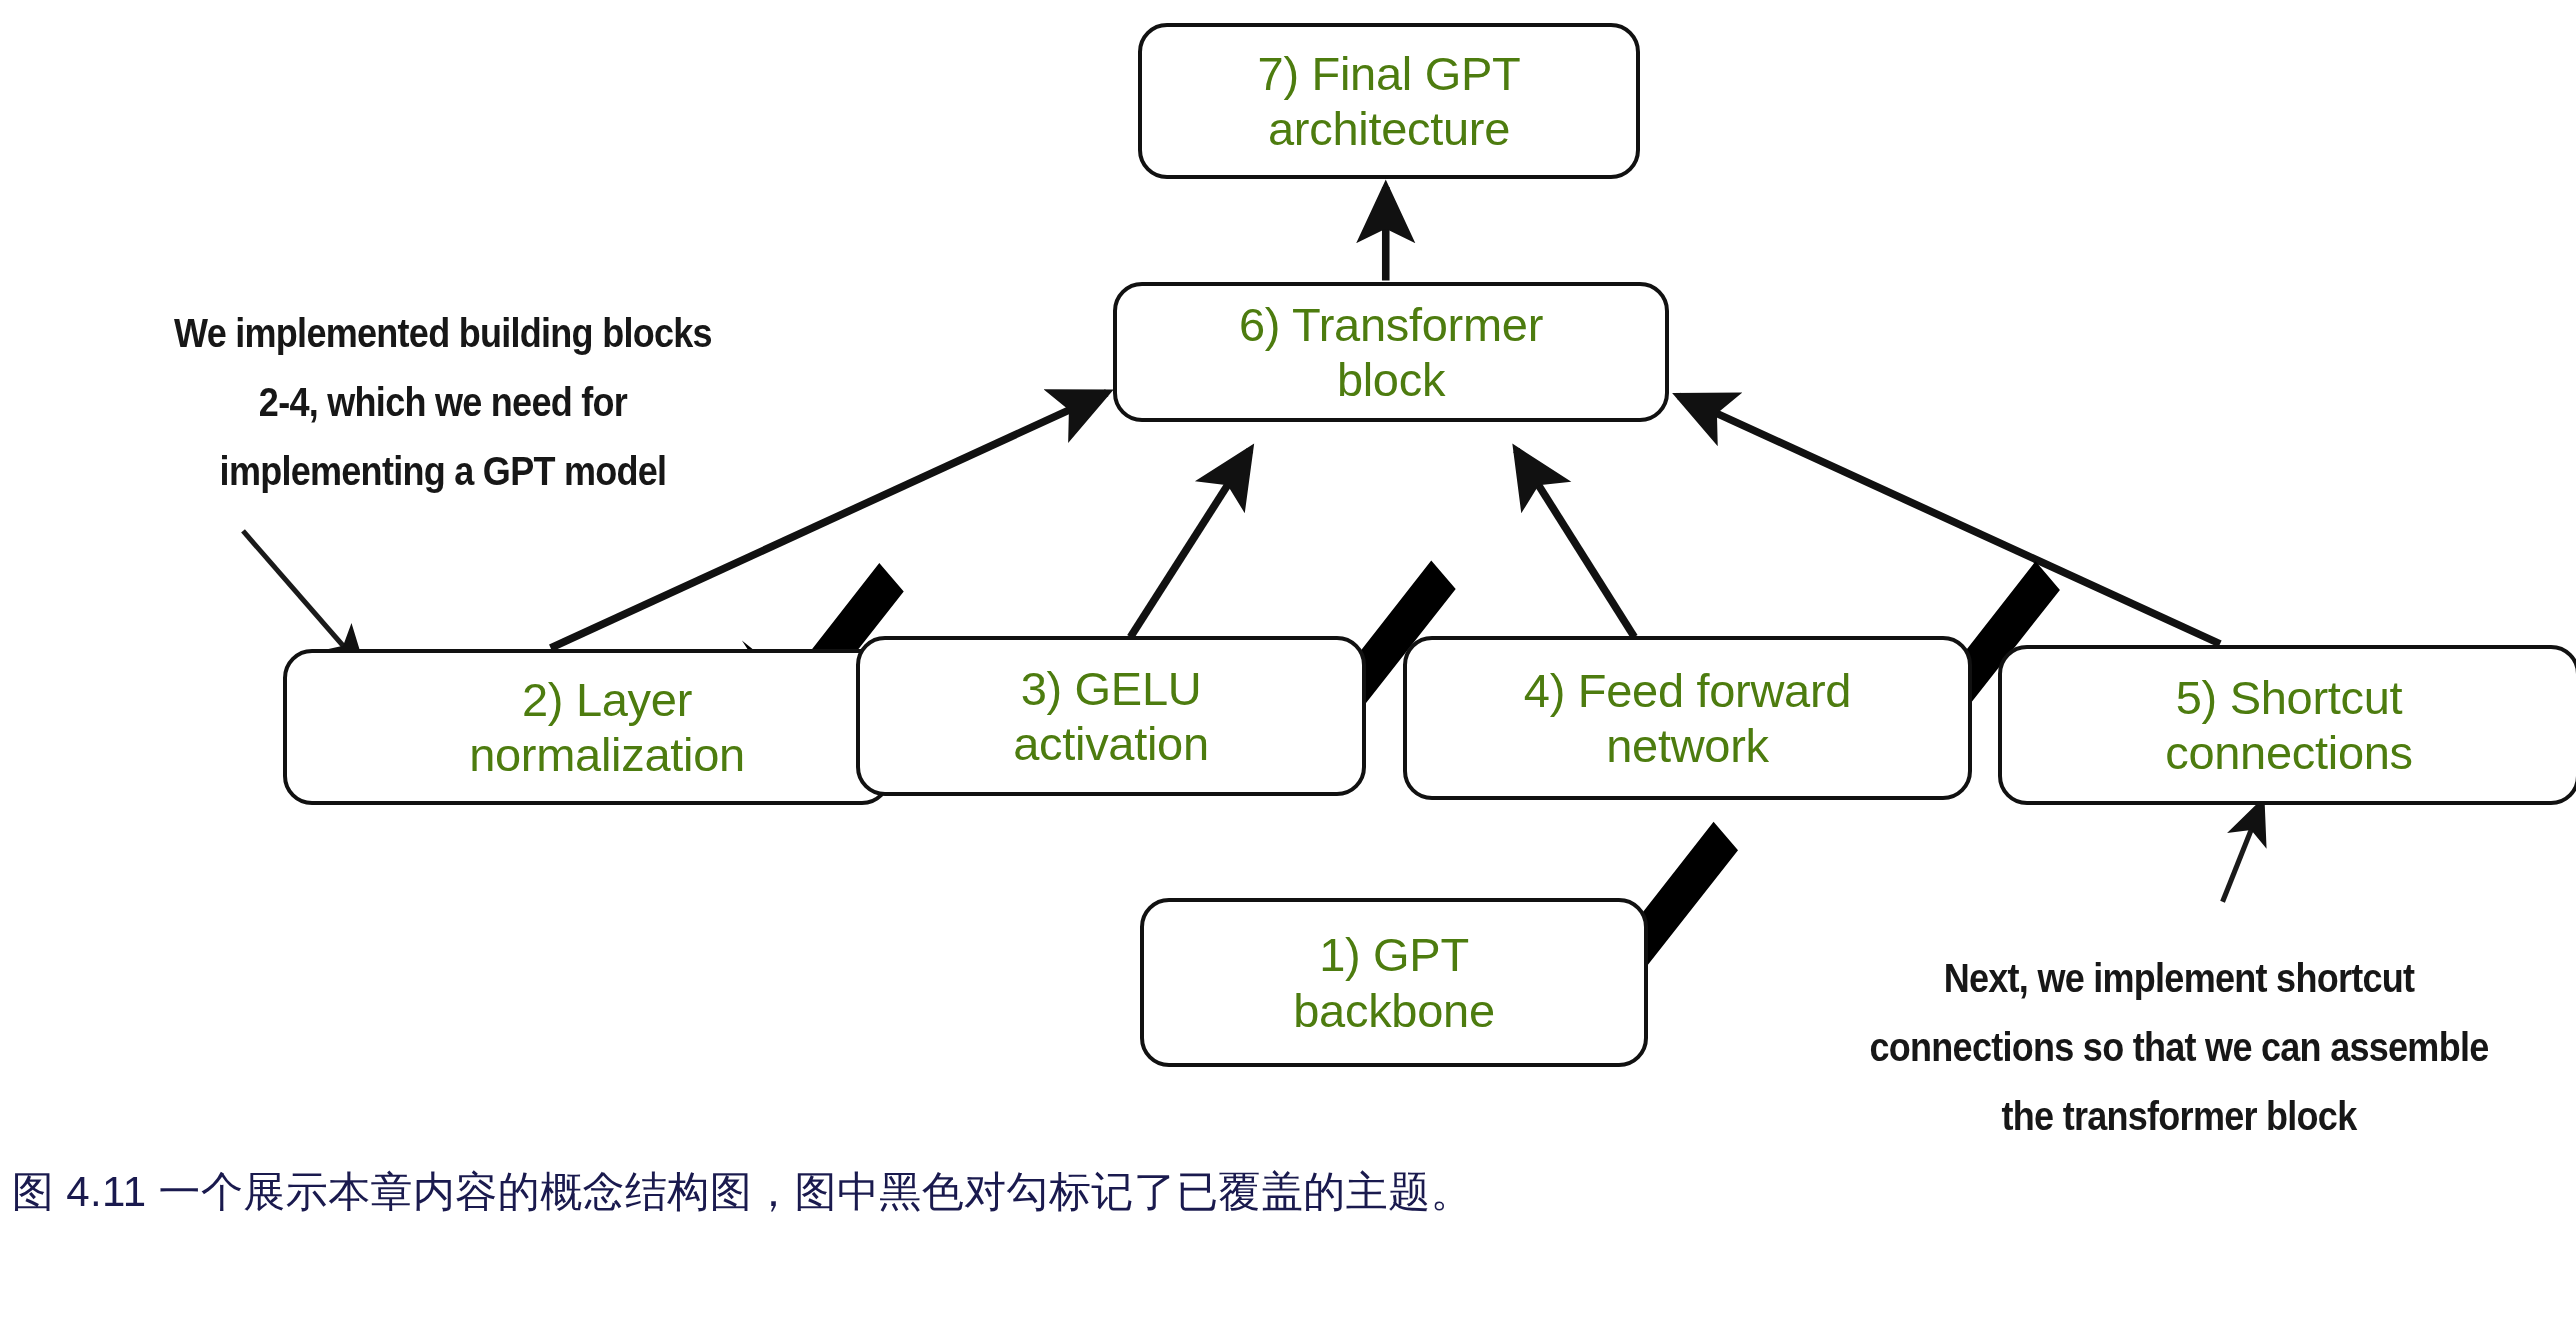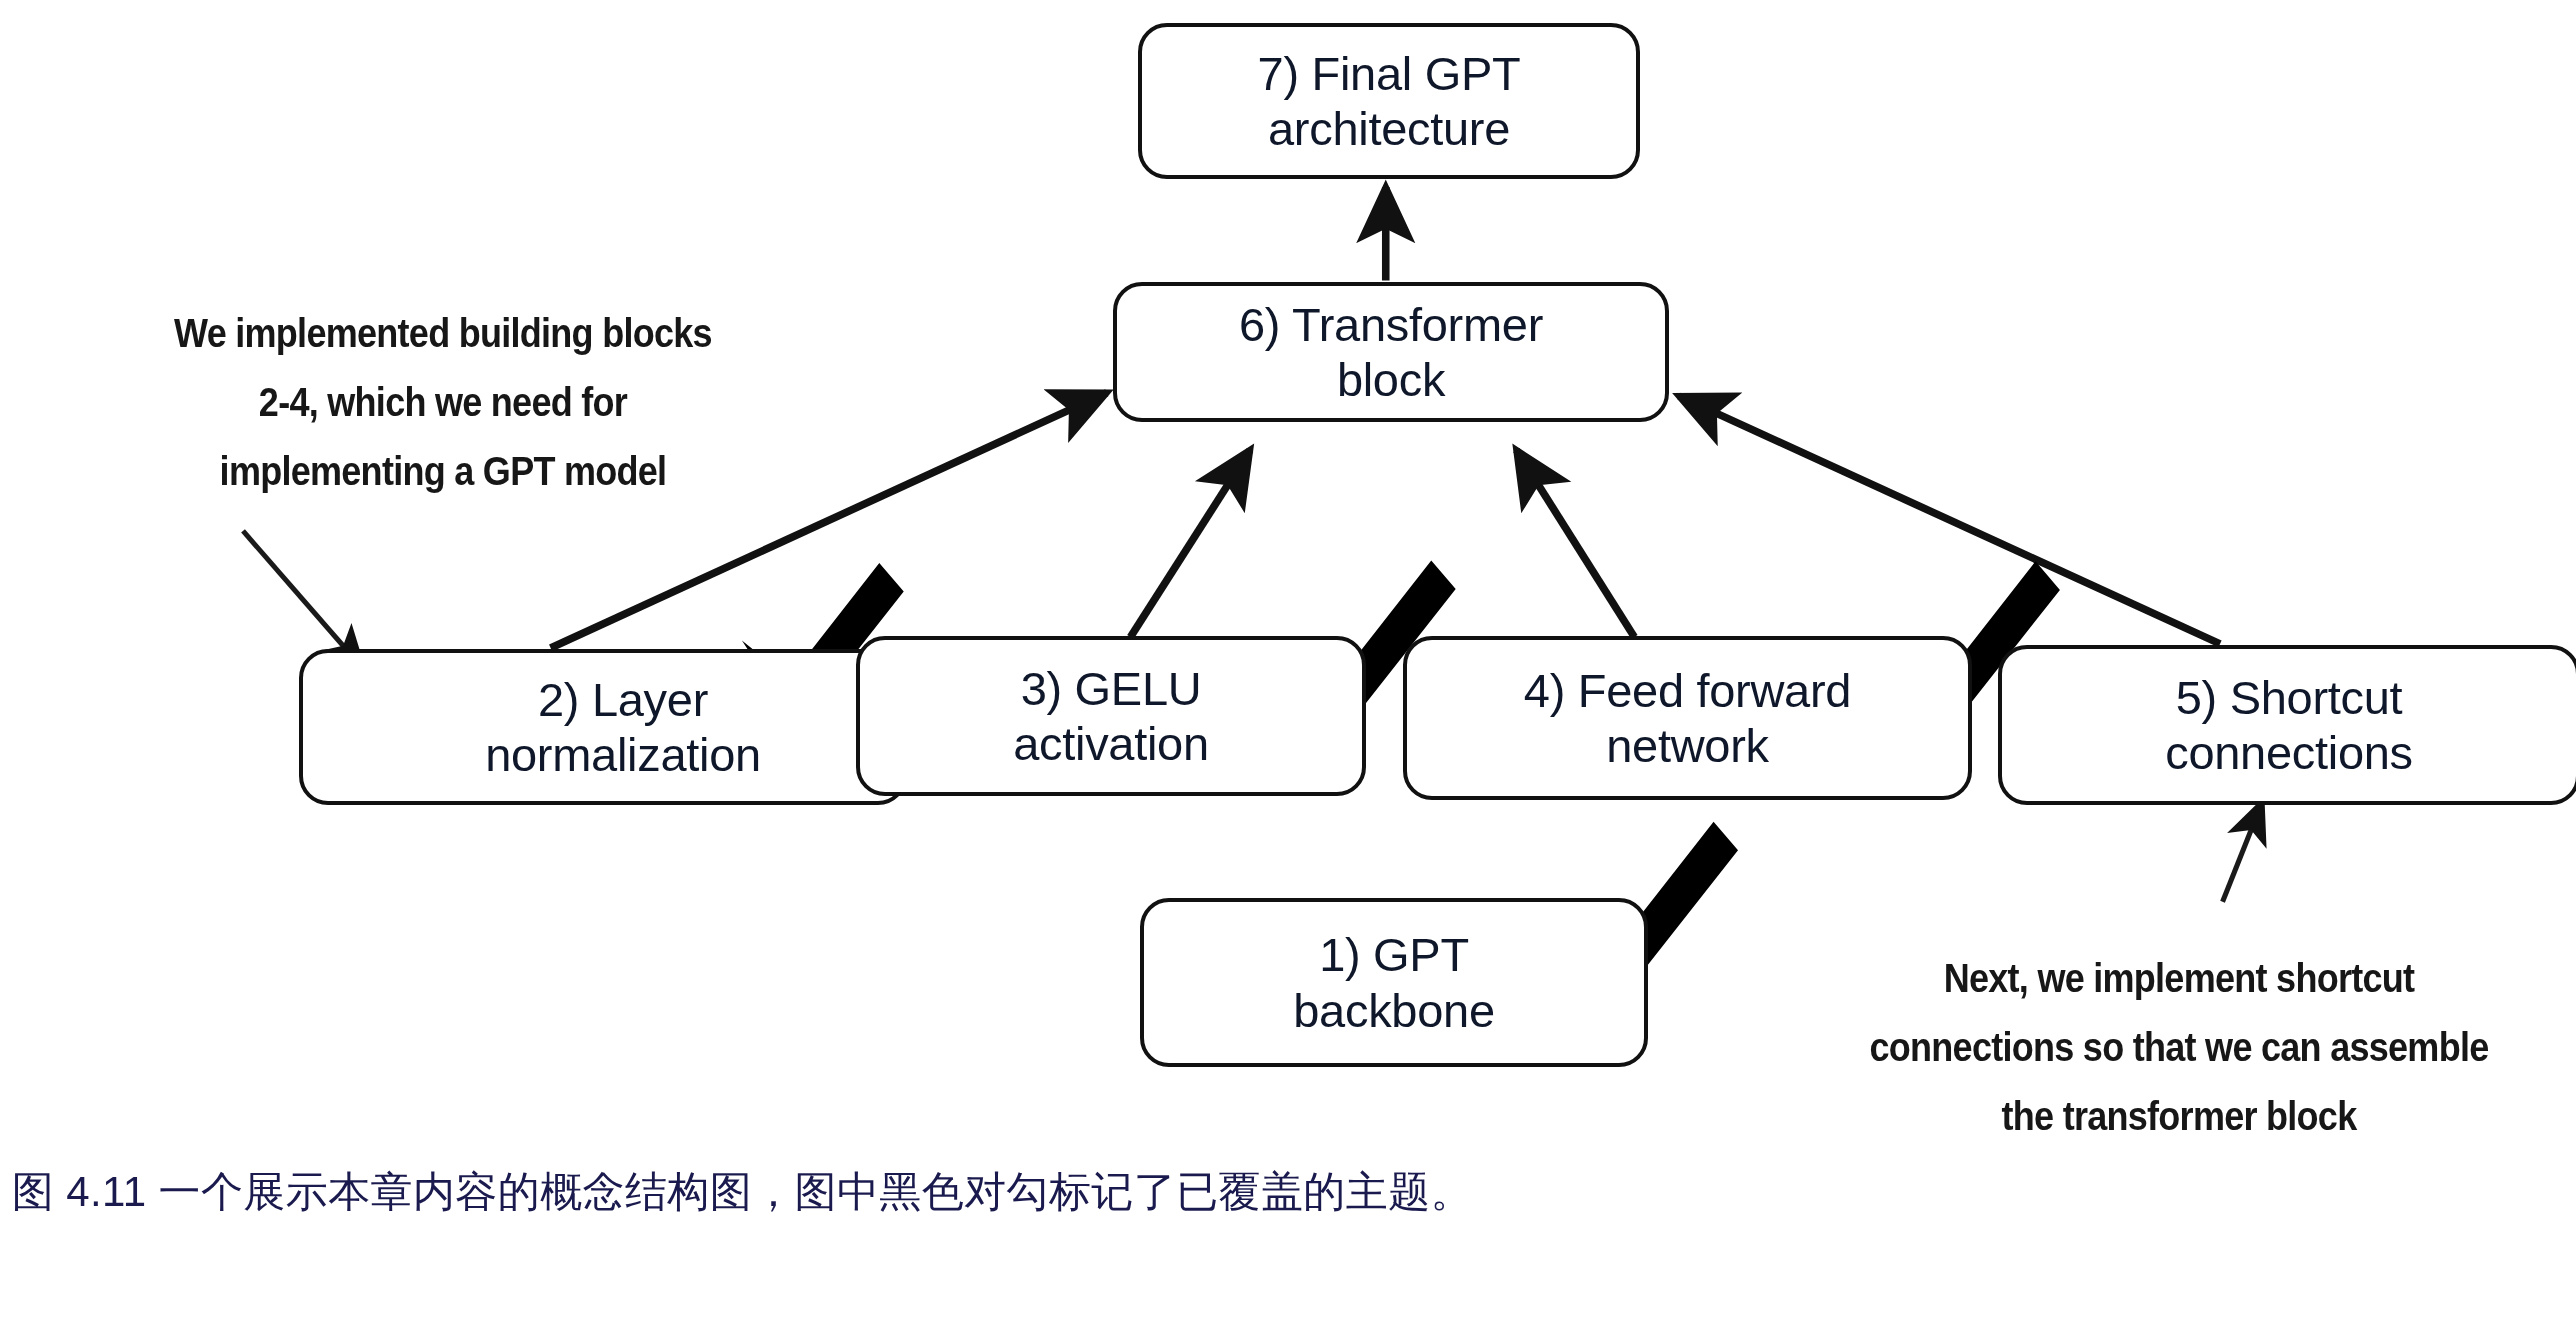--- a/index.html
+++ b/index.html
@@ -32,21 +32,21 @@
     border: 4.2px solid #111111;
     border-radius: 29px;
     background: #ffffff;
     display: flex;
     flex-direction: column;
     align-items: center;
     justify-content: center;
     font-family: "Liberation Sans", sans-serif;
     font-size: 47px;
     line-height: 1.18;
-    color: #0f172a;
+    color: #4d7c0f;
     text-align: center;
     letter-spacing: -0.3px;
   }
   .node-line {
     display: block;
     white-space: nowrap;
   }
   .annotation {
     position: absolute;
     font-family: "Liberation Sans", sans-serif;
@@ -120,21 +120,21 @@
   <div class="node-box" style="left:1138px; top:23px; width:502px; height:156px;">
     <span class="node-line">7) Final GPT</span>
     <span class="node-line">architecture</span>
   </div>
 
   <div class="node-box" style="left:1113px; top:282px; width:556px; height:140px;">
     <span class="node-line">6) Transformer</span>
     <span class="node-line">block</span>
   </div>
 
-  <div class="node-box" style="left:299px; top:649px; width:608px; height:156px;padding-left:40px;">
+  <div class="node-box" style="left:283px; top:649px; width:608px; height:156px;padding-left:40px;">
     <span class="node-line">2) Layer</span>
     <span class="node-line">normalization</span>
   </div>
 
   <div class="node-box" style="left:856px; top:636px; width:510px; height:160px;">
     <span class="node-line">3) GELU</span>
     <span class="node-line">activation</span>
   </div>
 
   <div class="node-box" style="left:1403px; top:636px; width:569px; height:164px;">

